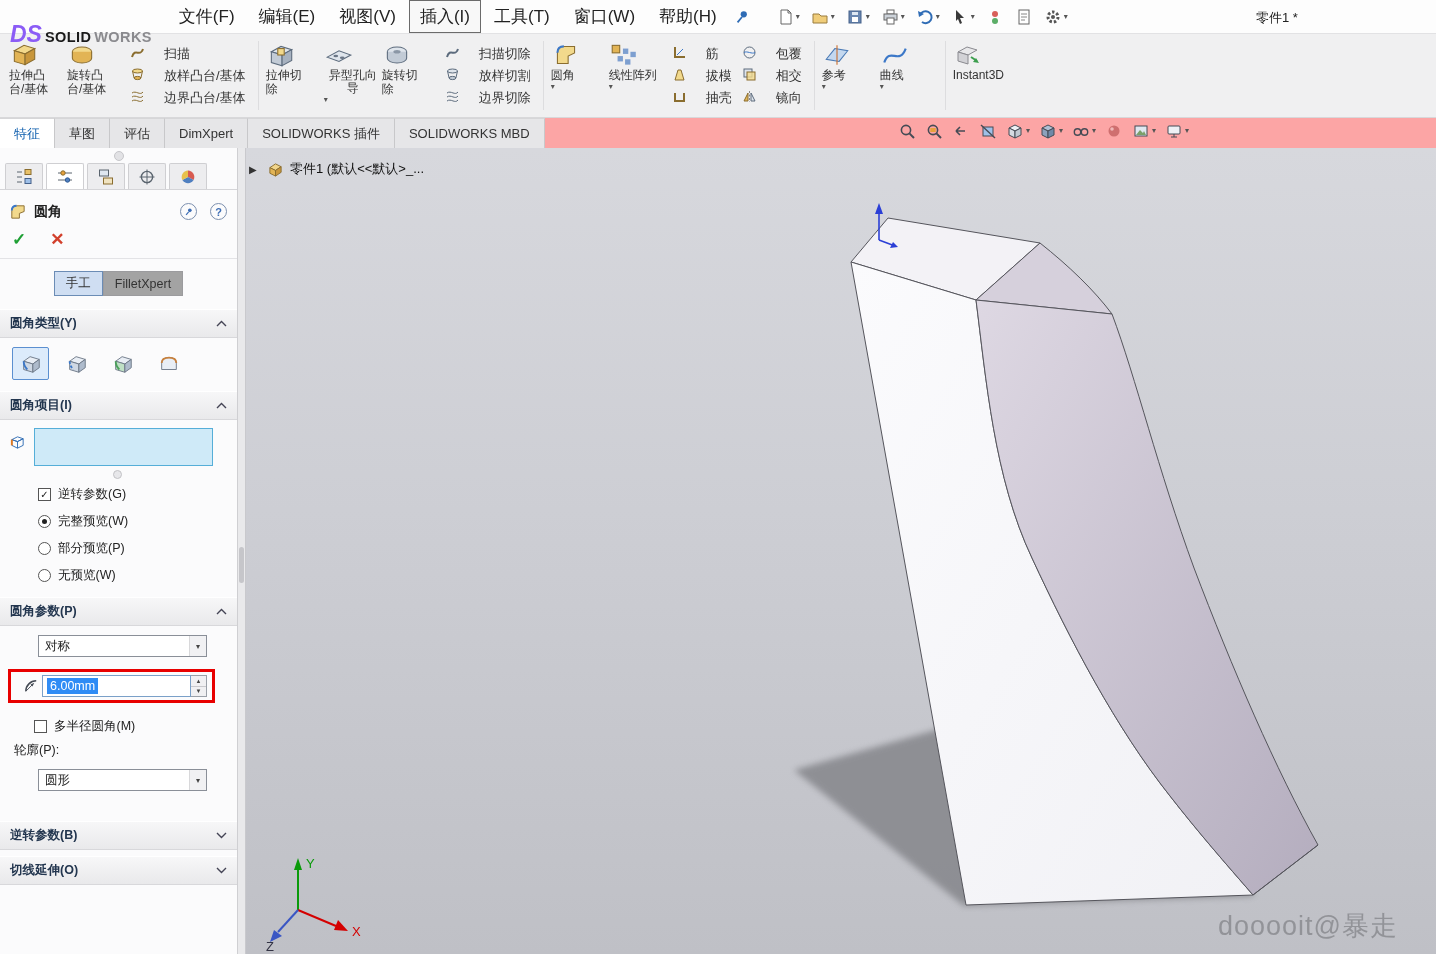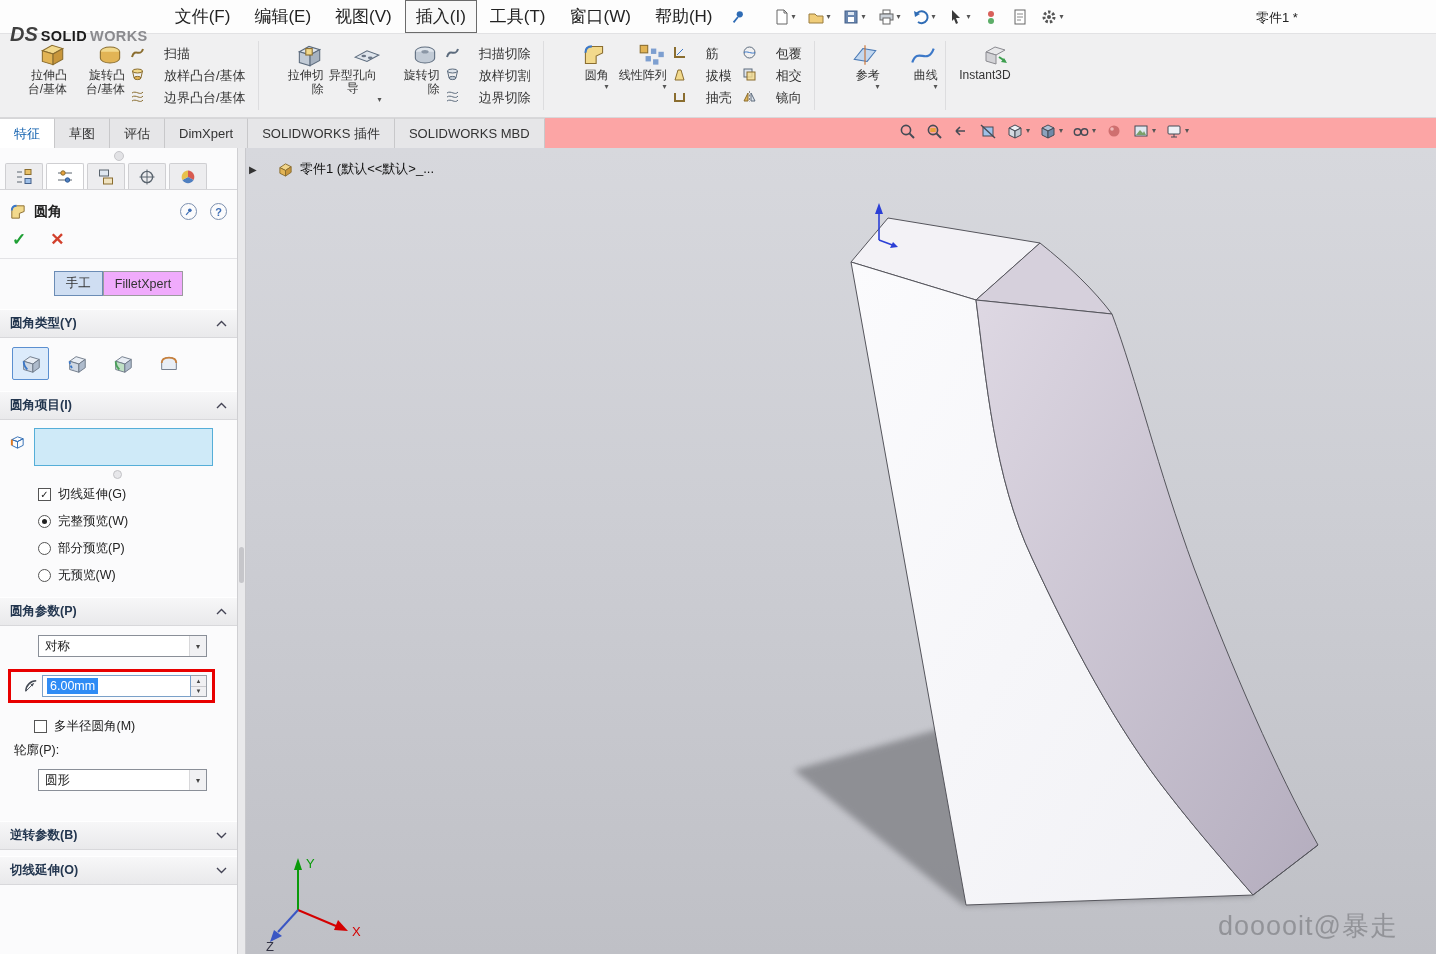--- a/index.html
+++ b/index.html
@@ -5,38 +5,38 @@
   * { margin:0; padding:0; box-sizing:border-box; }
   html,body { width:1436px; height:954px; overflow:hidden;
     font-family:"Liberation Sans","DejaVu Sans",sans-serif; font-size:13px; color:#222;
     -webkit-user-select:none; user-select:none; }
   .app { position:relative; width:1436px; height:954px; background:#f0f0f1; }
 
   
   .menubar { height:34px; background:#fdfdfd; border-bottom:1px solid #e2e2e4;
     display:flex; align-items:center; position:relative; }
   .logo { display:flex; align-items:baseline; gap:3px; padding:0 16px 0 10px; }
-  .logo-ds { color:#404040; font-weight:bold; font-style:italic; font-size:20px;margin-top:36px; }
+  .logo-ds { color:#8b5cf6; font-weight:bold; font-style:italic; font-size:23px;margin-top:36px; }
   .logo-solid { font-weight:bold; font-size:14.5px; letter-spacing:.4px; color:#1a1a1a; }
   .logo-works { font-weight:bold; font-size:14.5px; letter-spacing:.4px; color:#8a8a8e; }
   .menus { display:flex; align-items:center; gap:2px; }
   .menu-item { padding:4px 10px; font-size:17px; color:#222; border:1px solid transparent; }
   .menu-item.active { border-color:#6b6b6b; background:#f8f8f8; }
   .pin { margin-left:6px; display:flex; align-items:center; }
   .qat { display:flex; align-items:center; gap:11px; margin-left:26px; }
   .tool { display:flex; align-items:center; gap:2px; }
   .caret { font-size:8px; color:#555; line-height:8px; }
   .doc-title { position:absolute; left:1256px; top:9px; font-size:13px; color:#222; }
 
   
   .ribbon { height:84px; background:#f0f0f1; display:flex; align-items:stretch;
     padding:2px 4px; border-bottom:1px solid #d8d8da; }
   .rgroup { display:flex; align-items:stretch; padding:1px 5px; }
   .rsep { width:1px; background:#dddddf; margin:5px 2px; }
-  .bigbtn { width:58px; display:flex; flex-direction:column; align-items:flex-end;
+  .bigbtn { width:58px; display:flex; flex-direction:column; align-items:flex-start;
     padding-top:5px; gap:1px; font-size:12px; line-height:13px; text-align:center; color:#333; }
   .bigbtn svg { width:30px; height:26px; flex:none; }
   .smallcol { display:flex; flex-direction:column; justify-content:center; gap:4px; padding:0 5px; }
   .smallitem { display:flex; gap:19px; font-size:13px; color:#333; white-space:nowrap; }
   .smallitem svg { width:15px; height:15px; flex:none; }
 
   
   .tabrow { height:30px; background:#fca5a5; position:relative; display:flex; align-items:stretch; }
   .tabstrip { display:flex; align-items:stretch; background:#ececee; }
   .tab { padding:0 14px; display:flex; align-items:center; font-size:13px; color:#333;
@@ -59,21 +59,21 @@
   .ptab.active { background:#ffffff; }
   .pm-header { display:flex; align-items:center; gap:7px; padding:12px 10px 6px 8px; }
   .pm-title { font-weight:bold; font-size:14px; color:#222; }
   .pm-help { margin-left:auto; display:flex; gap:13px; align-items:center; }
   .help-circle { width:17px; height:17px; border-radius:50%; border:1px solid #7b8fae;
     color:#3d6db5; font-size:11px; font-weight:bold; display:flex; align-items:center; justify-content:center; }
   .pm-confirm { display:flex; gap:24px; padding:2px 12px 8px; border-bottom:1px solid #e3e3e6; }
   .okmark { color:#1fa035; font-size:17px; font-weight:bold; background:none; border:none; }
   .xmark { color:#d2402c; font-size:17px; font-weight:bold; background:none; border:none; }
   .pm-mode { display:flex; justify-content:center; padding:12px 0 13px; }
-  .modebtn { font-size:12.5px; padding:3px 11px; border:1px solid #9b9b9e; background:#f0abfc;
+  .modebtn { font-size:12.5px; padding:3px 11px; border:1px solid #9b9b9e; background:#a3a3a3;
     color:#333; font-family:inherit; }
   .modebtn.active { background:#cfdef2; border-color:#6b8cb5; }
   .sec { background:linear-gradient(#f7f7f8,#e9e9eb); border-top:1px solid #ffffff;
     border-bottom:1px solid #d8d8db; display:flex; align-items:center; padding:5px 10px;
     font-weight:bold; font-size:12.5px; color:#23364f; }
   .sec .chev { margin-left:auto; display:flex; }
   .typerow { display:flex; gap:9px; padding:9px 12px 11px; }
   .typebtn { width:37px; height:33px; display:flex; align-items:center; justify-content:center;
     border:1px solid transparent; border-radius:2px; background:none; }
   .typebtn.selected { border-color:#5b8fd0; background:#dcebfb; }
@@ -112,21 +112,21 @@
 
   
   .vsplit { width:8px; background:#e9e9eb; position:relative; border-right:1px solid #c9c9cd; }
   .vsplit-grip { position:absolute; top:399px; left:1px; width:5px; height:36px;
     border-radius:3px; background:#c6c6ca; }
 
   
   .viewport { flex:1; position:relative; overflow:hidden;
     background:linear-gradient(180deg,#d7d8dd 0%,#cdced4 45%,#bfc0c6 100%); }
   .flyout-arrow { position:absolute; top:16px; left:3px; font-size:10px; color:#333; background:none; border:none; }
-  .tree-overlay { position:absolute; top:12px; left:32px; display:flex; align-items:center;
+  .tree-overlay { position:absolute; top:12px; left:22px; display:flex; align-items:center;
     gap:7px; font-size:13px; color:#111; }
   .model-svg { position:absolute; left:0; top:0; }
   .watermark { position:absolute; right:38px; bottom:10px; font-size:27px; color:#8e8f94;
     opacity:.9; letter-spacing:1px; }
   .triad { position:absolute; left:18px; bottom:2px; }
 </style>
 </head>
 <body>
 
 <div class="app">
@@ -631,21 +631,21 @@
                 <polygon points="3,6 9,8 9,15 3,12" fill="none" stroke="#2f6cb5"></polygon>
                 <polyline points="9,8 15,5 15,12 9,15" fill="none" stroke="#2f6cb5"></polyline>
                 <line x1="3" y1="6" x2="3" y2="12" stroke="#e07820" stroke-width="2"></line>
               </svg>
           </span>
           <div class="selbox"></div>
         </div>
         <div class="selgrip"></div>
         <label class="opt">
           <span class="cb">✓</span>
-          <span>切线延伸(G)</span>
+          <span>逆转参数(G)</span>
         </label>
         <label class="opt">
           <span class="rb on"></span>
           <span>完整预览(W)</span>
         </label>
         <label class="opt">
           <span class="rb"></span>
           <span>部分预览(P)</span>
         </label>
         <label class="opt">

